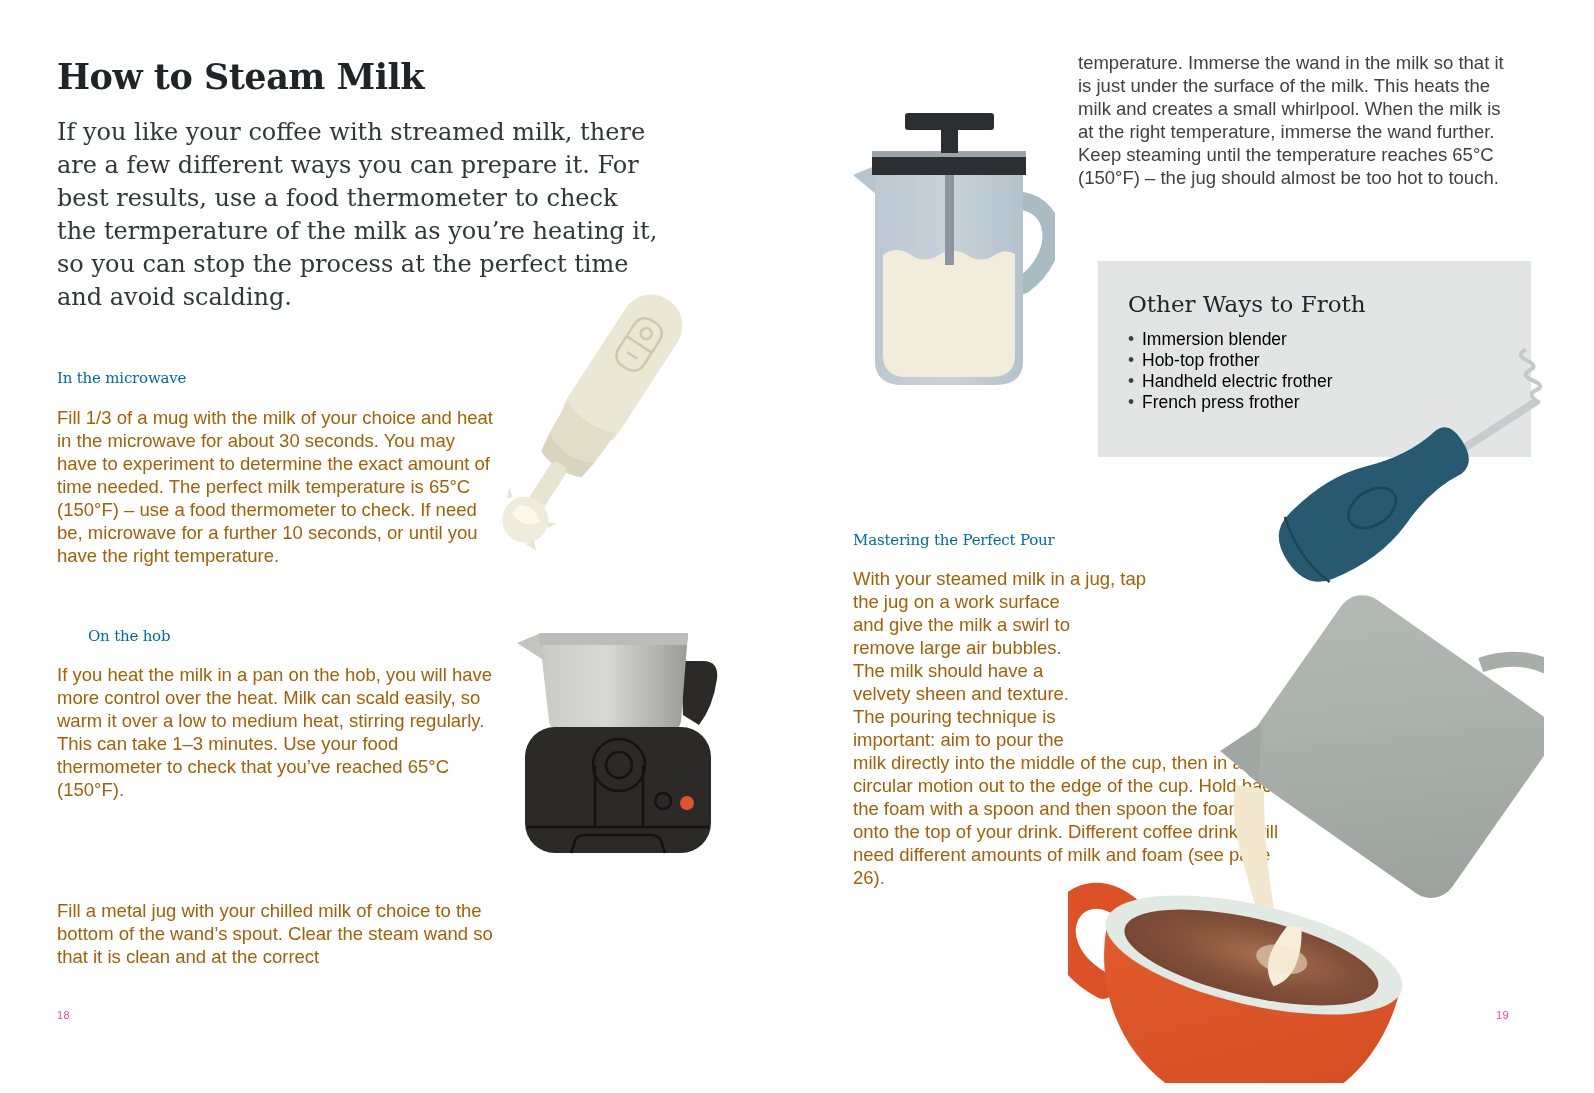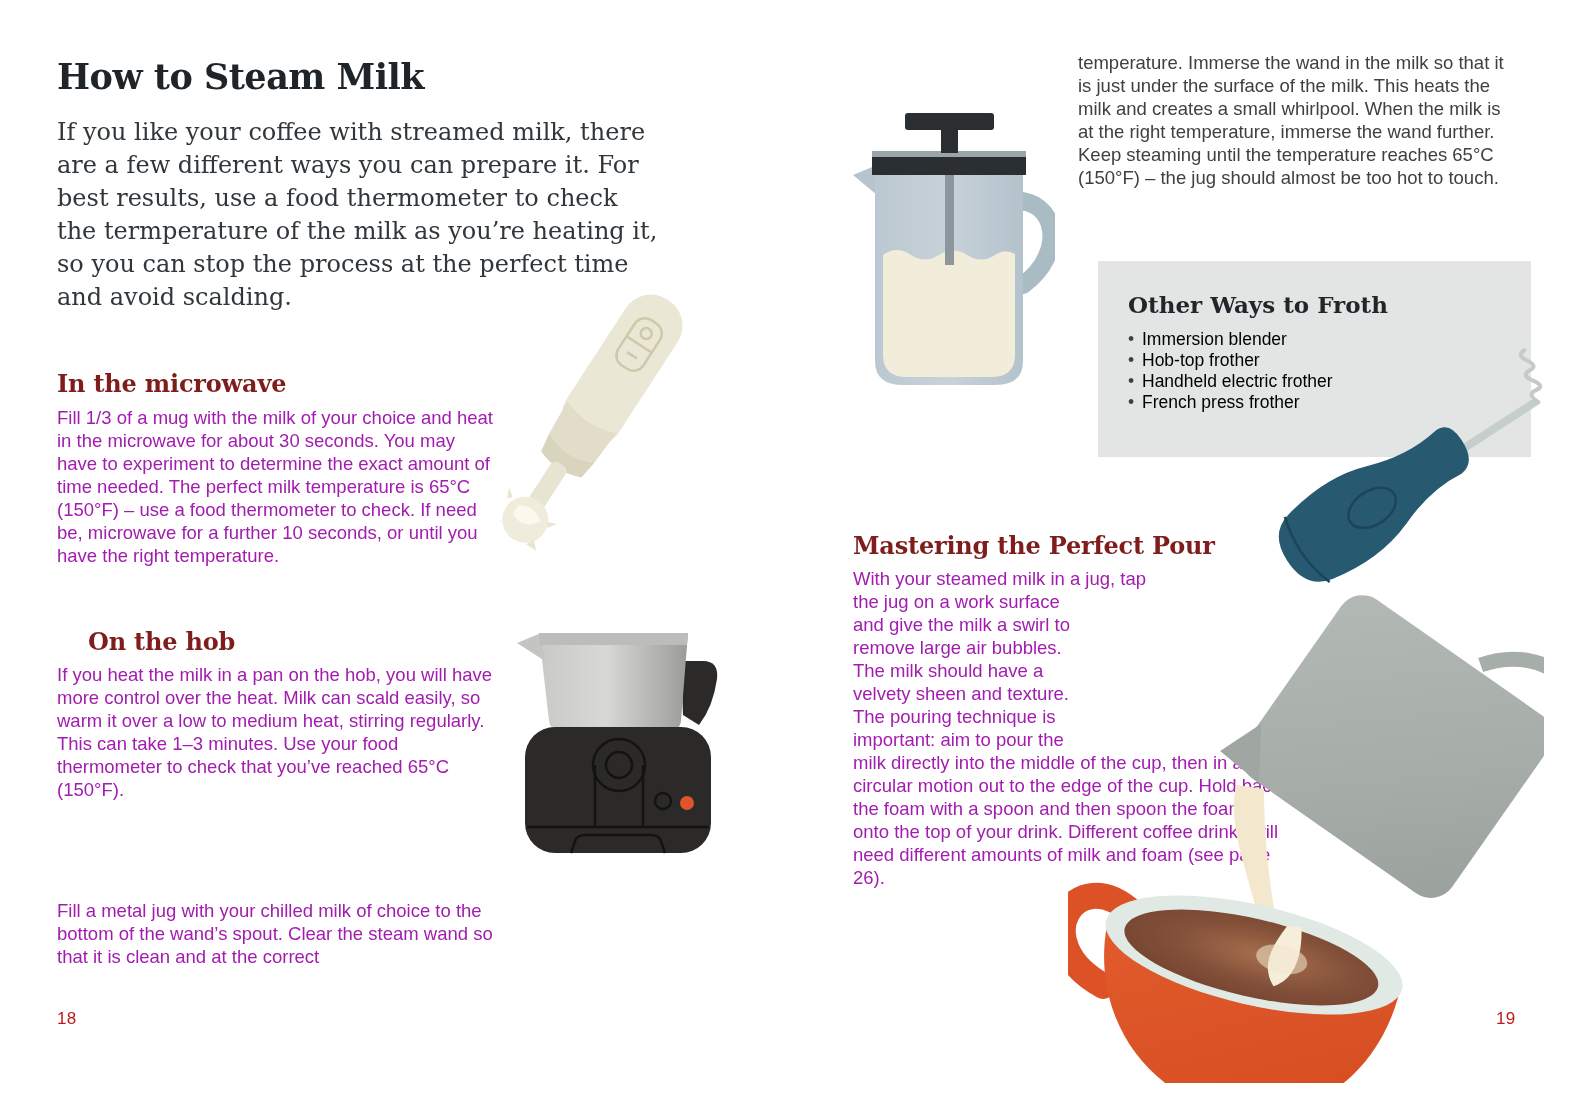--- a/index.html
+++ b/index.html
@@ -16,50 +16,50 @@
   .title{
     left:57px;top:56px;width:640px;
     font-size:35px;font-weight:700;color:#1f2428;
     letter-spacing:-0.5px;
   }
   .intro{
     left:57px;top:116px;width:602px;
     font-size:24px;line-height:33px;color:#30363a;
   }
   .sec-head{
-    font-size:24px;font-weight:700;color:#7f1d1d;
+    font-size:15px;font-weight:400;color:#0369a1;
     letter-spacing:-0.2px;
   }
   .sec-body{
-    font-size:18.5px;line-height:23px;color:#a21caf;
+    font-size:18.5px;line-height:23px;color:#a16207;
     width:436px;
   }
   .h-micro{left:57px;top:369px;}
   .b-micro{left:57px;top:406px;}
   .h-hob{left:57px;top:627px;margin-left:31px;}
   .b-hob{left:57px;top:663px;}
   .h-wand{left:57px;top:839px;width:340px;line-height:27px;}
   .b-wand{left:57px;top:899px;}
   .pagenum{
-    font-size:17px;color:#b91c1c;letter-spacing:0.3px;
+    font-size:11px;color:#ec4899;letter-spacing:0.3px;
   }
   .pn-left{left:57px;top:1009px;}
   .pn-right{left:1496px;top:1009px;}
 
   .cont-text{
     left:1078px;top:51px;width:442px;
     font-size:18.5px;line-height:23px;color:#404040;
   }
   .froth-box{
     left:1098px;top:261px;width:433px;height:196px;
     background:#e2e5e4;
   }
   .froth-head{
     position:absolute;left:30px;top:30px;
-    font-size:23px;font-weight:700;color:#20262a;
+    font-size:23px;font-weight:400;color:#20262a;
   }
   .froth-list{
     position:absolute;left:30px;top:68px;margin:0;padding:0;
     list-style:none;
     font-size:17.5px;line-height:21px;color:#000000;
   }
   .froth-list li{position:relative;padding-left:14px;}
   .froth-list li::before{
     content:"•";position:absolute;left:0;top:0;color:#3a4145;
   }

